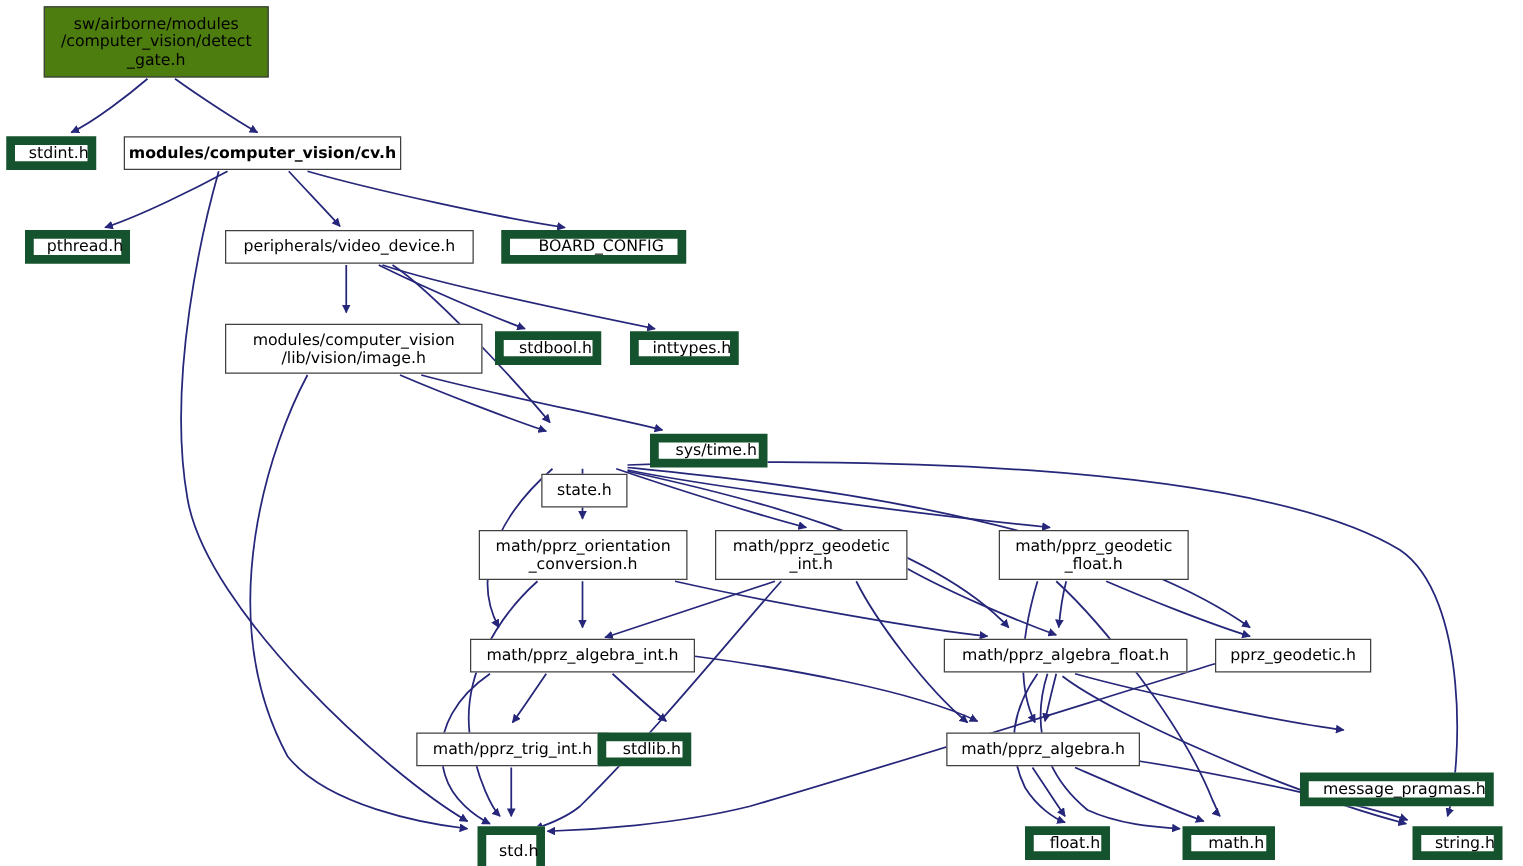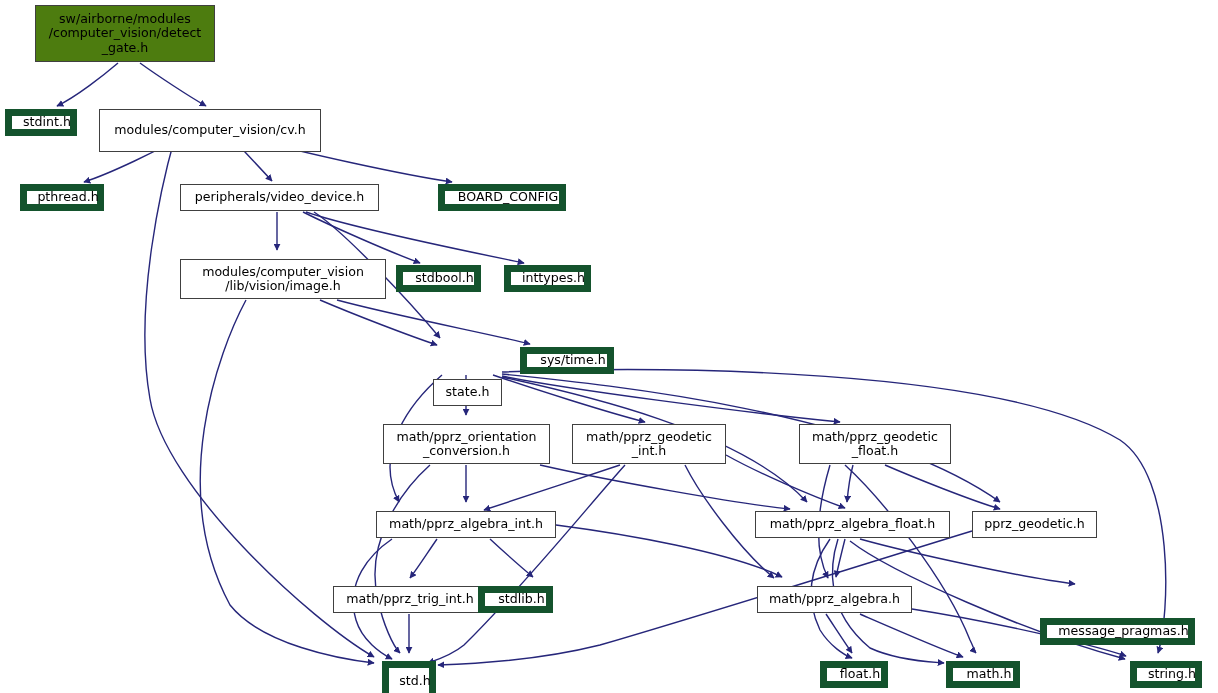--- a/index.html
+++ b/index.html
@@ -69,24 +69,24 @@
         <path d="M912,609 C995,622 1090,644 1126,656" marker-end="url(#arrow)" stroke="#26267a"></path>
         <path d="M409,614 L409,653" marker-end="url(#arrow)" stroke="#26267a"></path>
         <path d="M972,531 C890,556 720,610 600,645 C540,660 470,664 438,665" marker-end="url(#arrow)" stroke="#26267a"></path>
       </g>
   </svg>
   <div id="node-layer">
       <div class="node root" style="left: 35px; top: 5px; width: 180px; height: 57px;">sw/airborne/modules
 /computer_vision/detect
 _gate.h</div>
       <div class="node sys" style="left: 5px; top: 109px; width: 72px; height: 27px;">stdint.h</div>
-      <div class="node prj" style="left: 99px; top: 109px; width: 222px; height: 43px;">modules/computer_vision/cv.h</div>
+      <div class="node prj" style="left: 99px; top: 109px; width: 222px; height: 27px; font-weight: bold;">modules/computer_vision/cv.h</div>
       <div class="node sys" style="left: 20px; top: 184px; width: 84px; height: 27px;">pthread.h</div>
       <div class="node prj" style="left: 180px; top: 184px; width: 199px; height: 27px;">peripherals/video_device.h</div>
-      <div class="node sys" style="left: 401px; top: 184px; width: 128px; height: 27px; margin-left: 37px;">BOARD_CONFIG</div>
+      <div class="node sys" style="left: 401px; top: 184px; width: 148px; height: 27px;">BOARD_CONFIG</div>
       <div class="node prj" style="left: 180px; top: 259px; width: 206px; height: 40px;">modules/computer_vision
 /lib/vision/image.h</div>
       <div class="node sys" style="left: 396px; top: 265px; width: 85px; height: 27px;">stdbool.h</div>
       <div class="node sys" style="left: 504px; top: 265px; width: 87px; height: 27px;">inttypes.h</div>
       <div class="node prj" style="left: 433px; top: 347px; width: 69px; height: 27px; margin-top: 32px;">state.h</div>
       <div class="node sys" style="left: 520px; top: 347px; width: 94px; height: 27px;">sys/time.h</div>
       <div class="node prj" style="left: 383px; top: 424px; width: 167px; height: 40px;">math/pprz_orientation
 _conversion.h</div>
       <div class="node prj" style="left: 572px; top: 424px; width: 154px; height: 40px;">math/pprz_geodetic
 _int.h</div>

